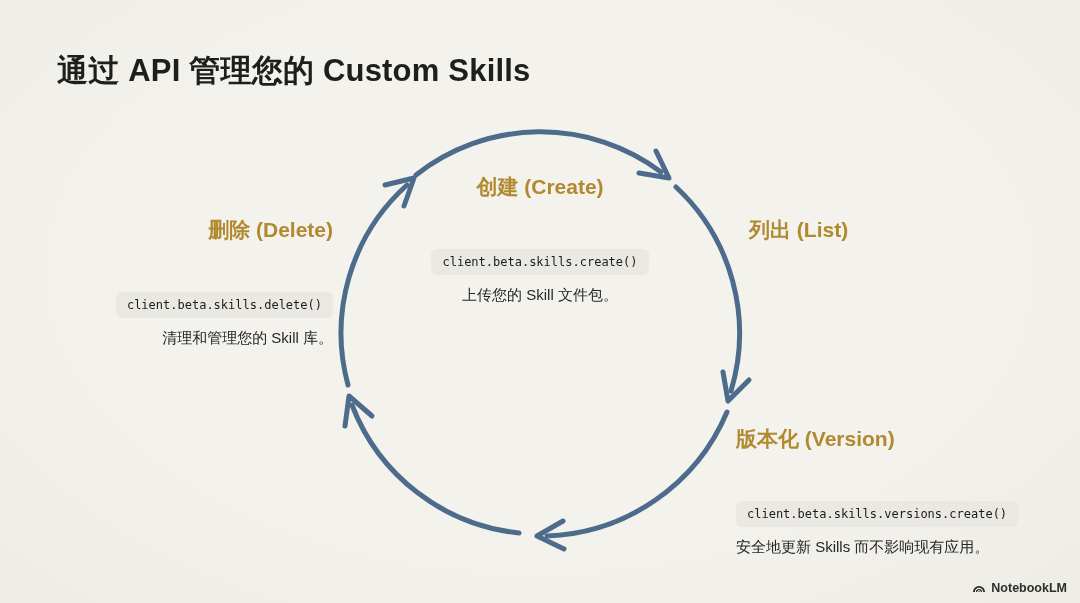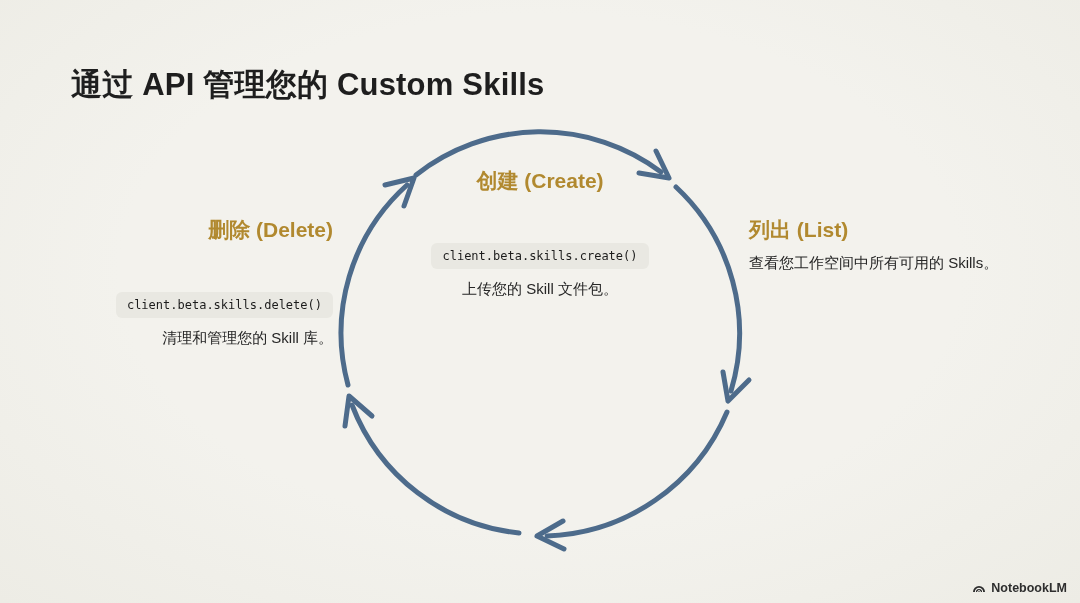--- a/index.html
+++ b/index.html
@@ -5,21 +5,21 @@
   html,body{margin:0;padding:0;background:#e6e5de;}
   .slide{
     position:relative;
     width:1080px;height:603px;
     overflow:hidden;
     background:radial-gradient(ellipse at 50% 45%, #f3f2ed 55%, #edece5 100%);
     font-family:"Liberation Sans", sans-serif;
     color:#242424;
   }
   .title{
-    position:absolute;left:57px;top:50px;margin:14px;
+    position:absolute;left:57px;top:50px;margin:0;
     font-size:31px;font-weight:700;color:#1e1e1e;letter-spacing:.2px;
   }
   .cycle-svg{position:absolute;left:0;top:0;pointer-events:none;}
   .stage{position:absolute;}
   .stage-label{
     font-size:21px;font-weight:700;color:#b1892f;line-height:1.25;
     margin:0 0 9px 0;white-space:nowrap;
   }
   .code-chip{
     display:inline-block;
@@ -58,38 +58,42 @@
     <path d="M 676 187 A 200 200 0 0 1 731 391"></path>
     <path d="M 749 380 L 728 401 L 723 372"></path>
     <path d="M 727 412 A 203 203 0 0 1 547 536"></path>
     <path d="M 564 549 L 537 536 L 563 521"></path>
     <path d="M 519 533 A 201 201 0 0 1 352 405"></path>
     <path d="M 345 426 L 349 396 L 372 416"></path>
     <path d="M 348 385 A 199 199 0 0 1 407 185"></path>
     <path d="M 385 185 L 414 178 L 404 206"></path>
   </svg>
 
-  <div class="stage align-c" style="left:375px;top:168px;width:330px;">
+  <div class="stage align-c" style="left:375px;top:174px;width:330px;">
     <div class="stage-label">创建 (Create)</div>
     <div><span class="code-chip">client.beta.skills.create()</span></div>
     <p class="stage-desc">上传您的 Skill 文件包。</p>
   </div>
 
   <div class="stage align-l" style="left:749px;top:217px;width:310px;">
     <div class="stage-label">列出 (List)</div>
-    <p class="stage-desc">查看您工作空间中所有可用的 Skills。</p>
   </div>
 
   <div class="stage align-r" style="left:53px;top:217px;width:280px;">
     <div class="stage-label">删除 (Delete)</div>
     <div><span class="code-chip">client.beta.skills.delete()</span></div>
     <p class="stage-desc">清理和管理您的 Skill 库。</p>
   </div>
 
 
+  <div class="stage align-l" style="left:736px;top:426px;width:332px;">
+    <div class="stage-label">版本化 (Version)</div>
+    <div><span class="code-chip">client.beta.skills.versions.create()</span></div>
+    <p class="stage-desc">安全地更新 Skills 而不影响现有应用。</p>
+  </div>
 
   <div class="footer-brand">
     <span>
       <svg width="14" height="14" viewBox="0 0 14 14">
         <path d="M1 11 A6 6 0 0 1 13 11 Z" fill="#2c2c2c" stroke="none"></path>
         <path d="M3.4 11 A3.6 3.6 0 0 1 10.6 11" fill="none" stroke="#f2f1ec" stroke-width="1.1"></path>
         <path d="M5.6 11 A1.4 1.4 0 0 1 8.4 11" fill="none" stroke="#f2f1ec" stroke-width="1"></path>
       </svg>
     </span>
     <span>NotebookLM</span>

